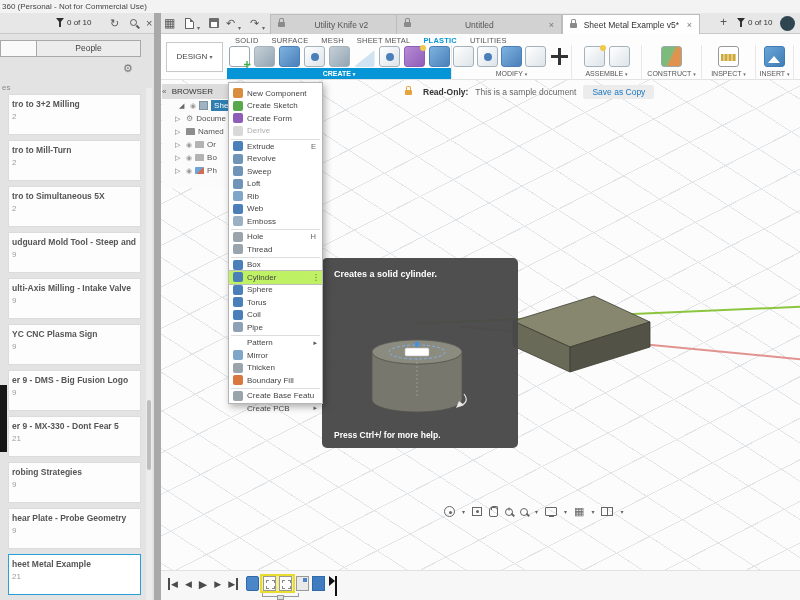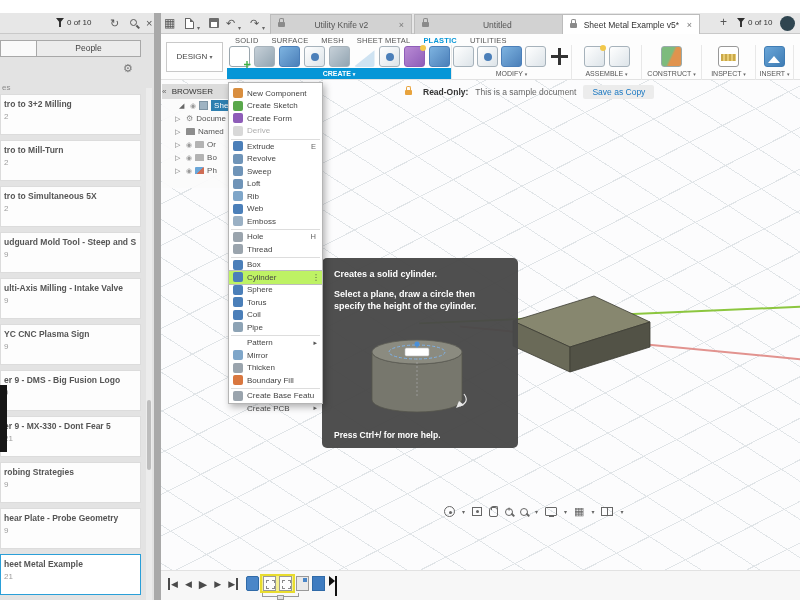--- a/index.html
+++ b/index.html
@@ -28,21 +28,21 @@
   .dtab .lbl{flex:1;text-align:center;white-space:nowrap;overflow:hidden;}
   .dtab .x{font-size:9px;color:#777;margin-left:5px;}
   .dtab.active{background:#fff;height:21px;color:#333;}
   .avatar{position:absolute;left:780px;top:3px;width:15px;height:15px;border-radius:50%;background:#2f4550;}
 
   
   .datapanel{position:absolute;left:0;top:34px;width:154px;height:566px;background:#e3e3e3;overflow:hidden;}
   .segtab{position:absolute;top:6px;height:17px;border:1px solid #a8a8a8;font-size:8.5px;color:#444;text-align:center;line-height:15px;}
   .dp-gear{position:absolute;left:123px;top:28px;font-size:11px;color:#777;}
   .dp-sec{position:absolute;left:2px;top:49px;font-size:8px;color:#8a8a8a;}
-  .dp-list{position:absolute;left:0;top:60px;width:141px;}
+  .dp-list{position:absolute;left:0;top:60px;width:141px;padding-left:8px;}
   .card{position:relative;height:41px;background:#fdfdfd;border:1px solid #dcdcdc;margin-bottom:5px;padding:4px 4px 0 3px;}
   .card.sel{border:1px solid #2a9fd8;background:#fff;}
   .card .t{font-size:8.5px;font-weight:bold;color:#555;white-space:nowrap;overflow:hidden;}
   .card .m{font-size:8px;color:#9c9c9c;margin-top:3px;}
   .darkstrip{position:absolute;left:0;top:351px;width:7px;height:67px;background:#161616;}
   .dp-sbtrack{position:absolute;left:146px;top:54px;width:6px;height:512px;background:#ececec;}
   .dp-sbthumb{position:absolute;left:147px;top:366px;width:4px;height:70px;background:#bdbdbd;border-radius:2px;}
   .divider-v{position:absolute;left:154px;top:13px;width:7px;height:587px;background:#a9a9a9;}
 
   
@@ -159,20 +159,23 @@
   .tmark::before{content:'';position:absolute;left:5px;top:0;width:2px;height:20px;background:#111;}
   .tmark::after{content:'';position:absolute;left:-1px;top:0;border-top:5px solid transparent;border-bottom:5px solid transparent;border-left:6px solid #111;}
   .gbracket{position:absolute;left:101px;top:22px;width:37px;height:4px;border-left:1px solid #999;border-right:1px solid #999;border-bottom:1px solid #999;}
   .gnub{position:absolute;left:116px;top:24px;width:7px;height:5px;background:#e0e0e0;border:1px solid #999;}
 </style>
 </head>
 <body>
 
 <div id="app">
 
+  <div class="titlebar">
+    <span>360 (Personal - Not for Commercial Use)</span>
+  </div>
 
   <div class="topbar">
     <div class="jobbadge" style="left:56px;top:5px;">
       <span class="funnel"></span>
       <span>0 of 10</span>
     </div>
     <span class="tb-ic" style="left:110px;">↻</span>
     <span class="magic" style="left:130px;"></span>
     <span class="tb-ic" style="left:146px;">×</span>
 
@@ -183,21 +186,21 @@
     <span class="tb-ic" style="left:226px;">↶</span>
     <span class="tb-ic caret" style="left:238px;top:8px;">▾</span>
     <span class="tb-ic" style="left:250px;">↷</span>
     <span class="tb-ic caret" style="left:262px;top:8px;">▾</span>
 
     <div class="dtab" style="left:270px;width:142px;">
       <span class="lock"></span>
       <span class="lbl">Utility Knife v2</span>
       <span class="x">×</span>
     </div>
-    <div class="dtab" style="left:414px;width:166px;gap:28px;">
+    <div class="dtab" style="left:396px;width:166px;gap:28px;">
       <span class="lock"></span>
       <span class="lbl">Untitled</span>
       <span class="x">×</span>
     </div>
     <div class="dtab active" style="left:562px;width:138px;">
       <span class="lock"></span>
       <span class="lbl">Sheet Metal Example v5*</span>
       <span class="x">×</span>
     </div>
     <span class="tb-ic" style="left:720px;font-size:12px;top:2px;">+</span>
@@ -608,21 +611,20 @@
           <span class="mic noi"></span>
           <span class="ml">Create PCB</span>
           <span class="ms"></span>
           <span class="sub">▸</span>
 
         </div>
     </div>
 
     <div class="tooltip">
       <div class="tt-title">Creates a solid cylinder.</div>
-      <div class="tt-body">Select a plane, draw a circle then specify the height of the cylinder.</div>
       <svg class="tt-cyl" width="130" height="92">
         <path d="M20 22 A45 12 0 0 0 110 22 L110 70 A45 12 0 0 1 20 70 Z" fill="#77776d" stroke="#55554d" stroke-width="0.8"></path>
         <ellipse cx="65" cy="22" rx="45" ry="12" fill="#8b8b80" stroke="#5c5c54" stroke-width="0.8"></ellipse>
         <ellipse cx="65" cy="22" rx="28" ry="7" fill="none" stroke="#7fb2e8" stroke-width="1" stroke-dasharray="3,2"></ellipse>
         <line x1="65" y1="24" x2="65" y2="66" stroke="#aaaaaa" stroke-width="0.7" stroke-dasharray="2,2"></line>
         <line x1="65" y1="16" x2="65" y2="24" stroke="#4a90d9" stroke-width="1"></line>
         <circle cx="65" cy="14" r="2.5" fill="#4a90d9"></circle>
         <rect x="53" y="18" width="24" height="8" rx="1.5" fill="#ffffff" stroke="#bbbbbb" stroke-width="0.6"></rect>
         <path d="M112 64 q6 8 -4 12" fill="none" stroke="#e8e8e8" stroke-width="1.2"></path>
         <polygon points="104,78 112,75 107,71" fill="#e8e8e8"></polygon>

